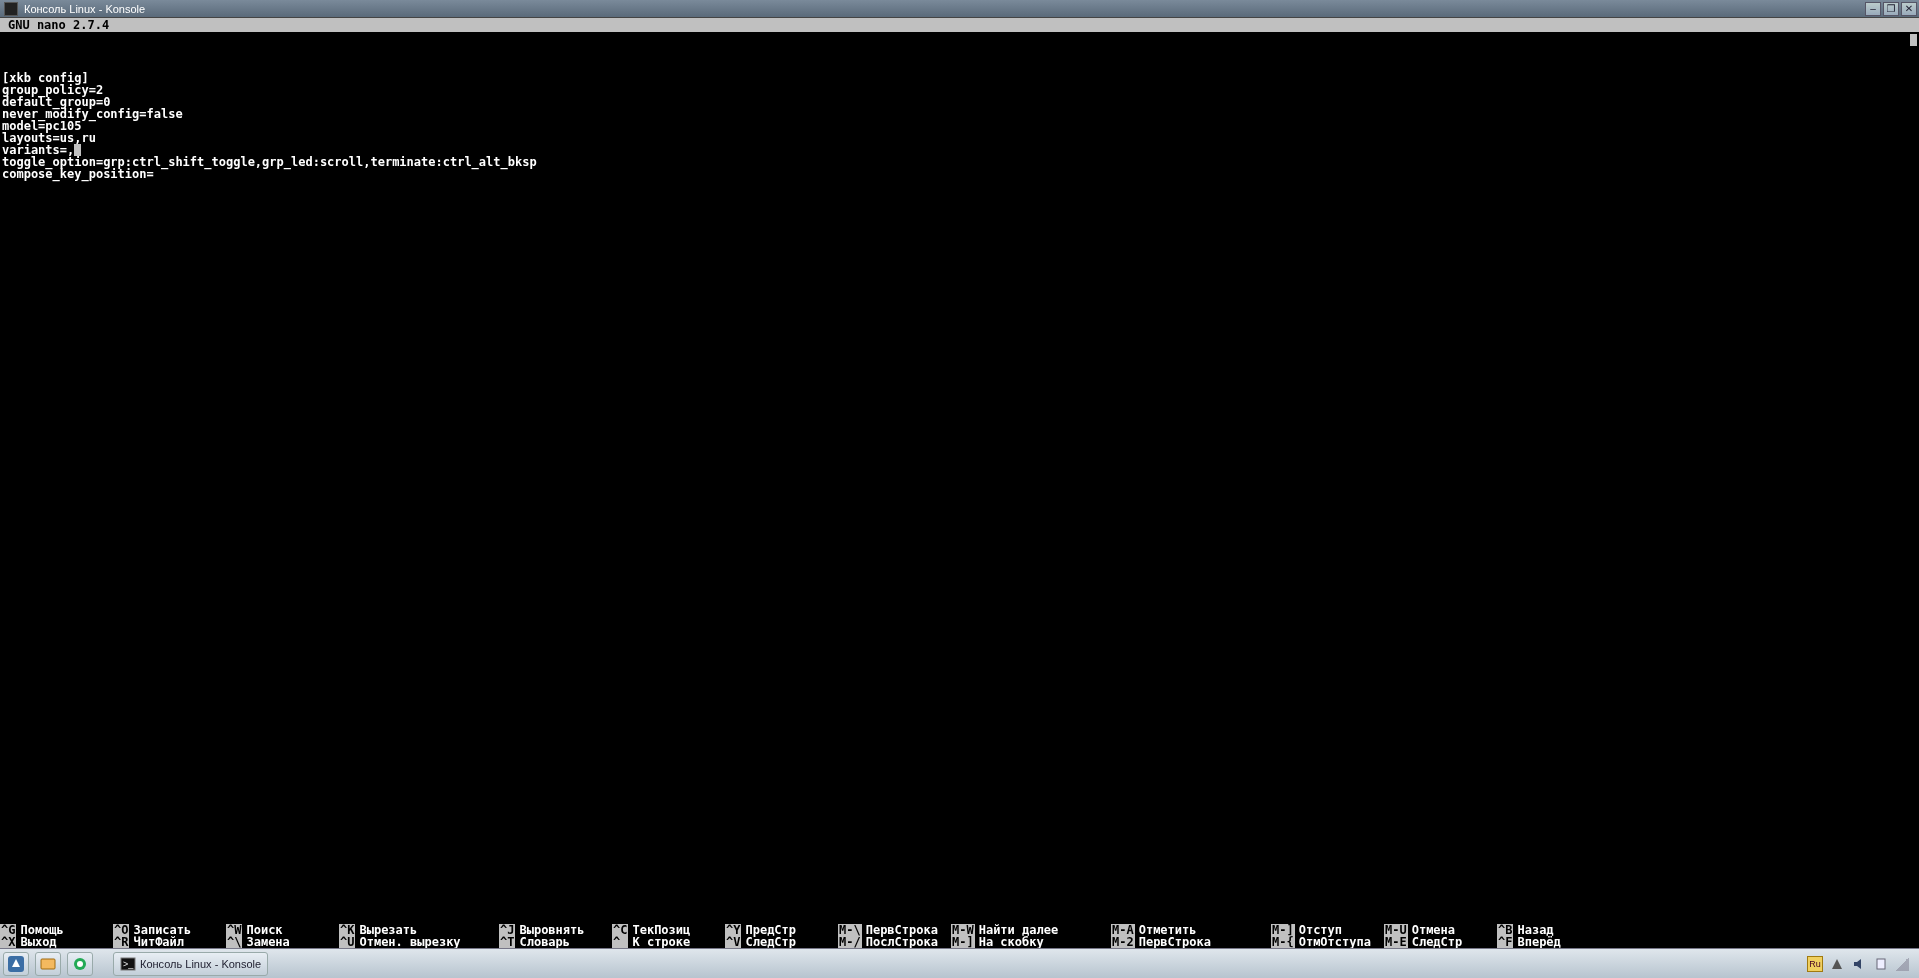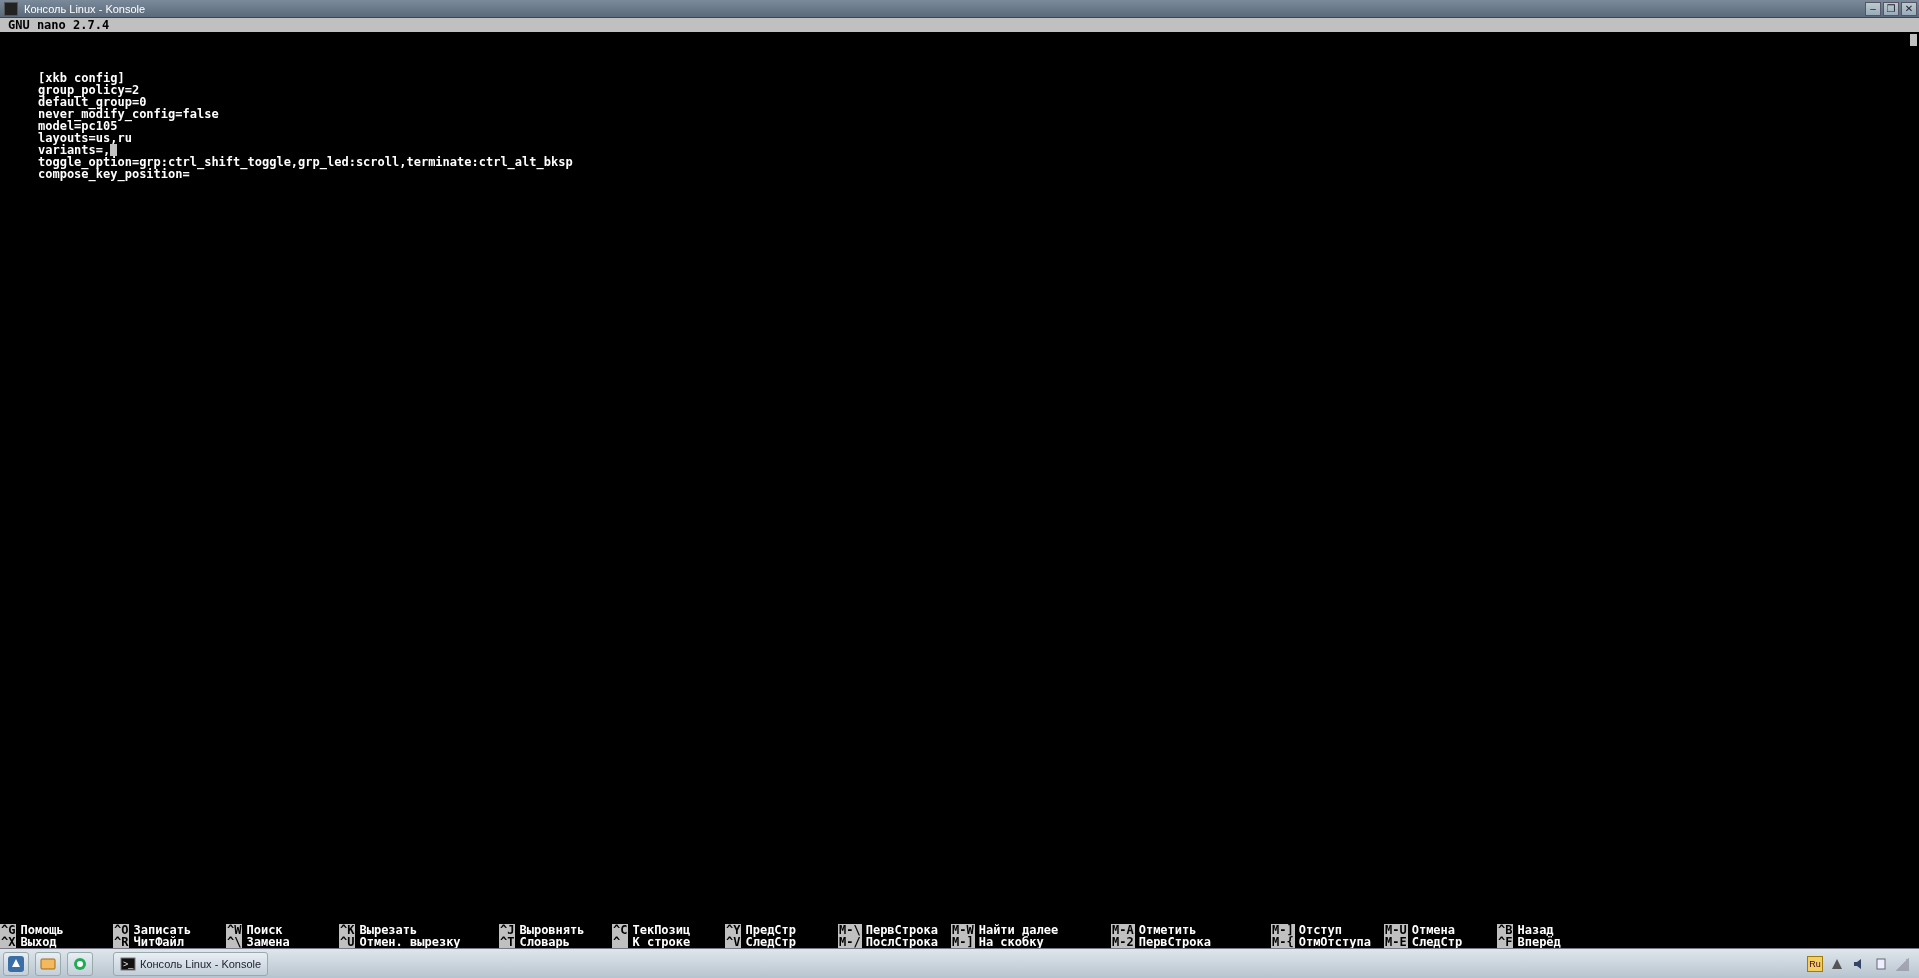--- a/index.html
+++ b/index.html
@@ -60,21 +60,20 @@
 .term-body {
   flex: 1;
   background: #000;
   color: #fff;
   font-weight: bold;
   font-size: 12px;
   line-height: 12px;
   position: relative;
   white-space: pre;
   padding: 4px 2px 0 2px;
-  margin-left: 36px;
 }
 .term-body .line { height: 12px; }
 .cursor {
   display: inline-block;
   width: 7px; height: 12px;
   background: #c0c0c0;
   vertical-align: bottom;
 }
 .scroll-indicator {
   position: absolute;

